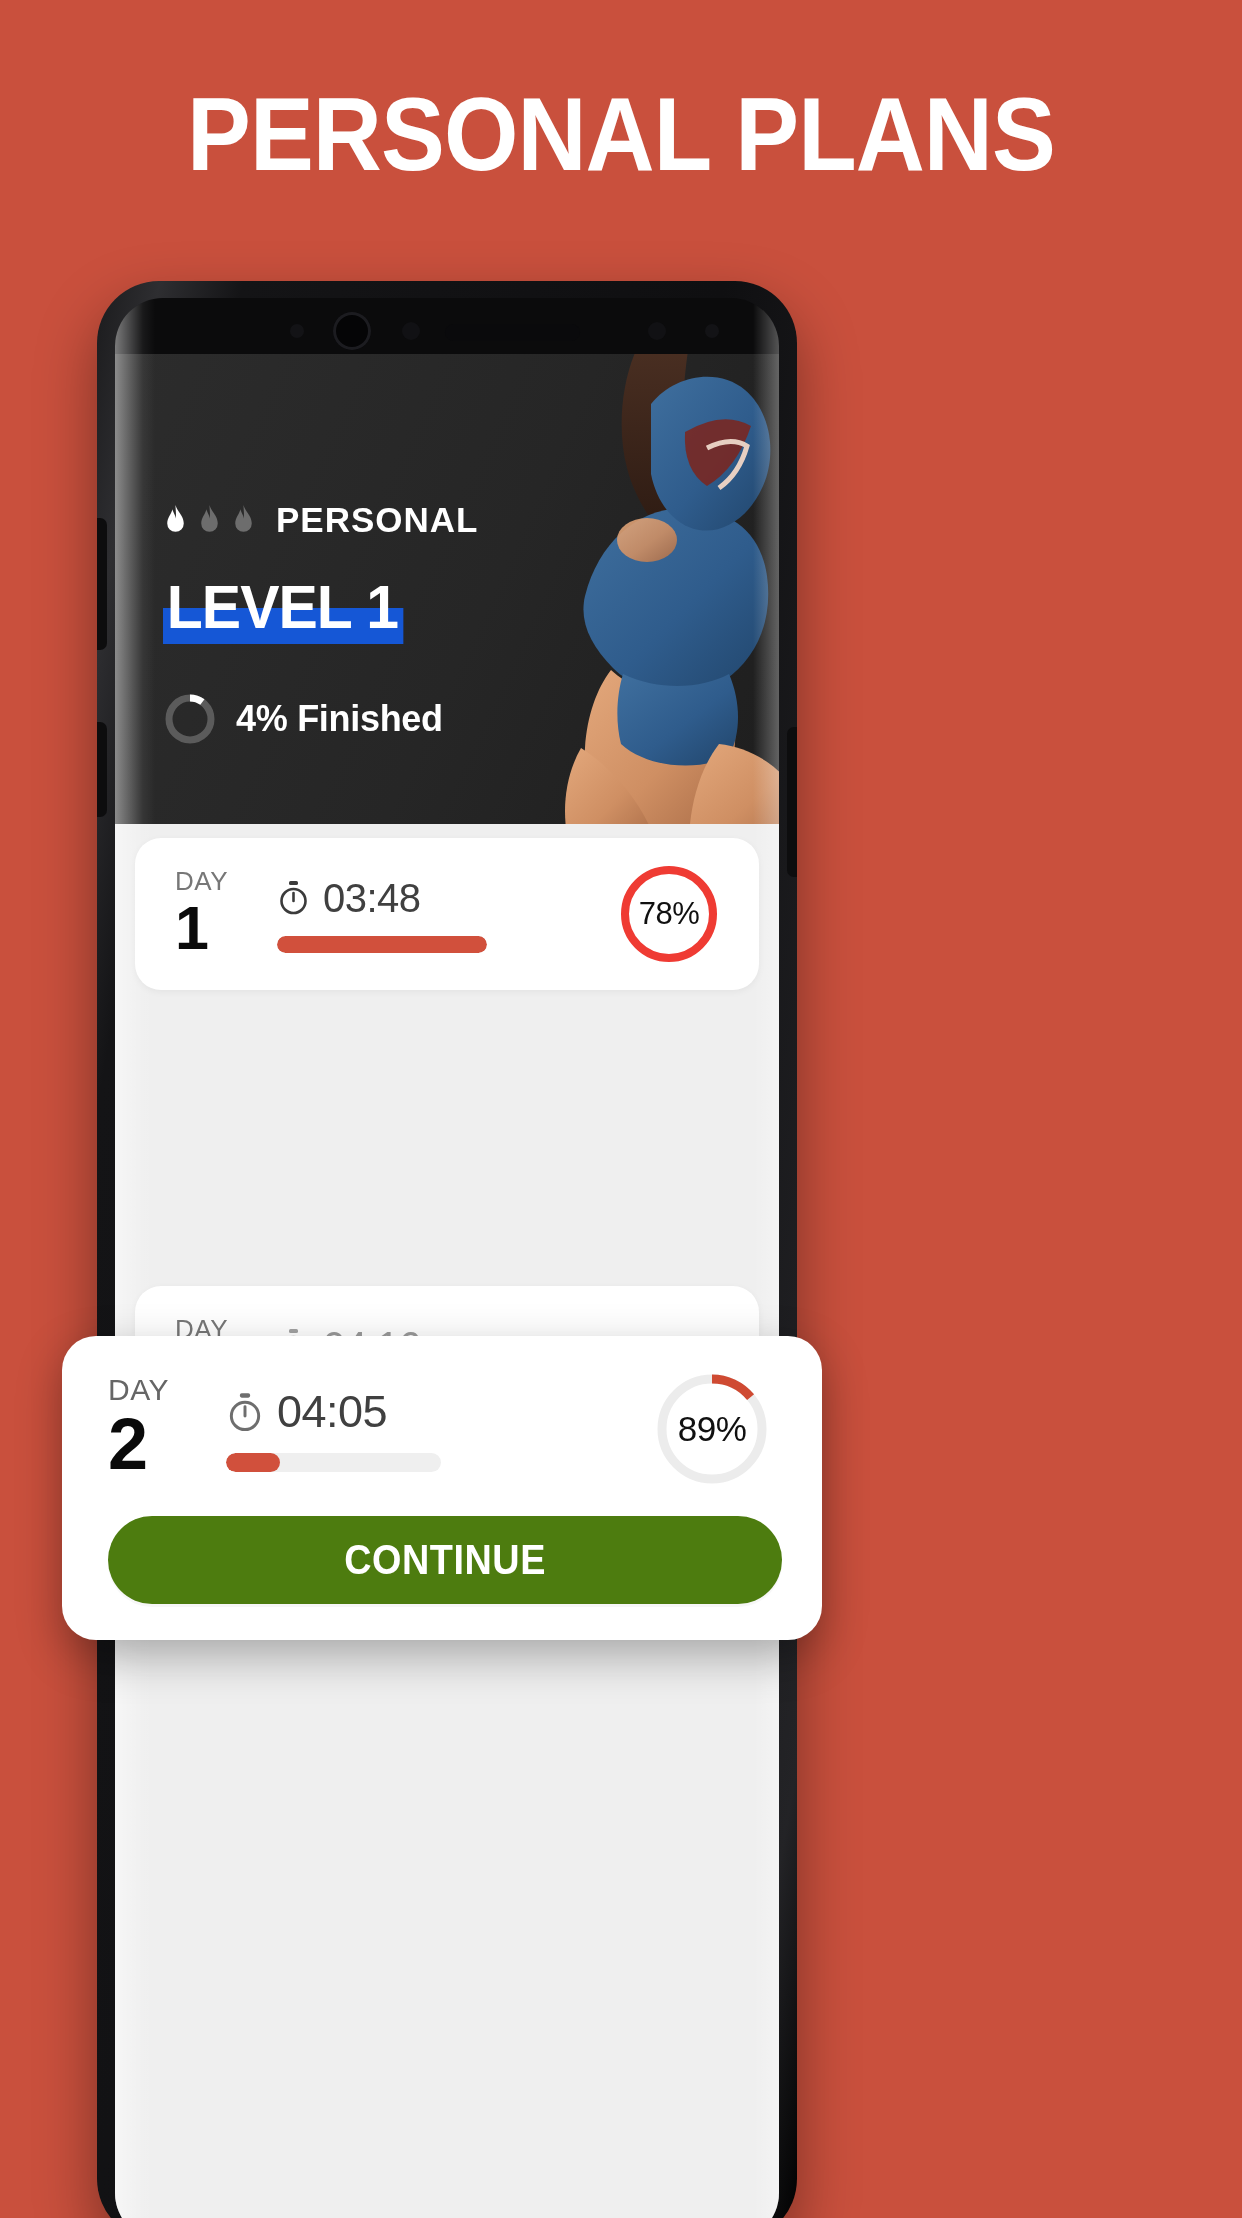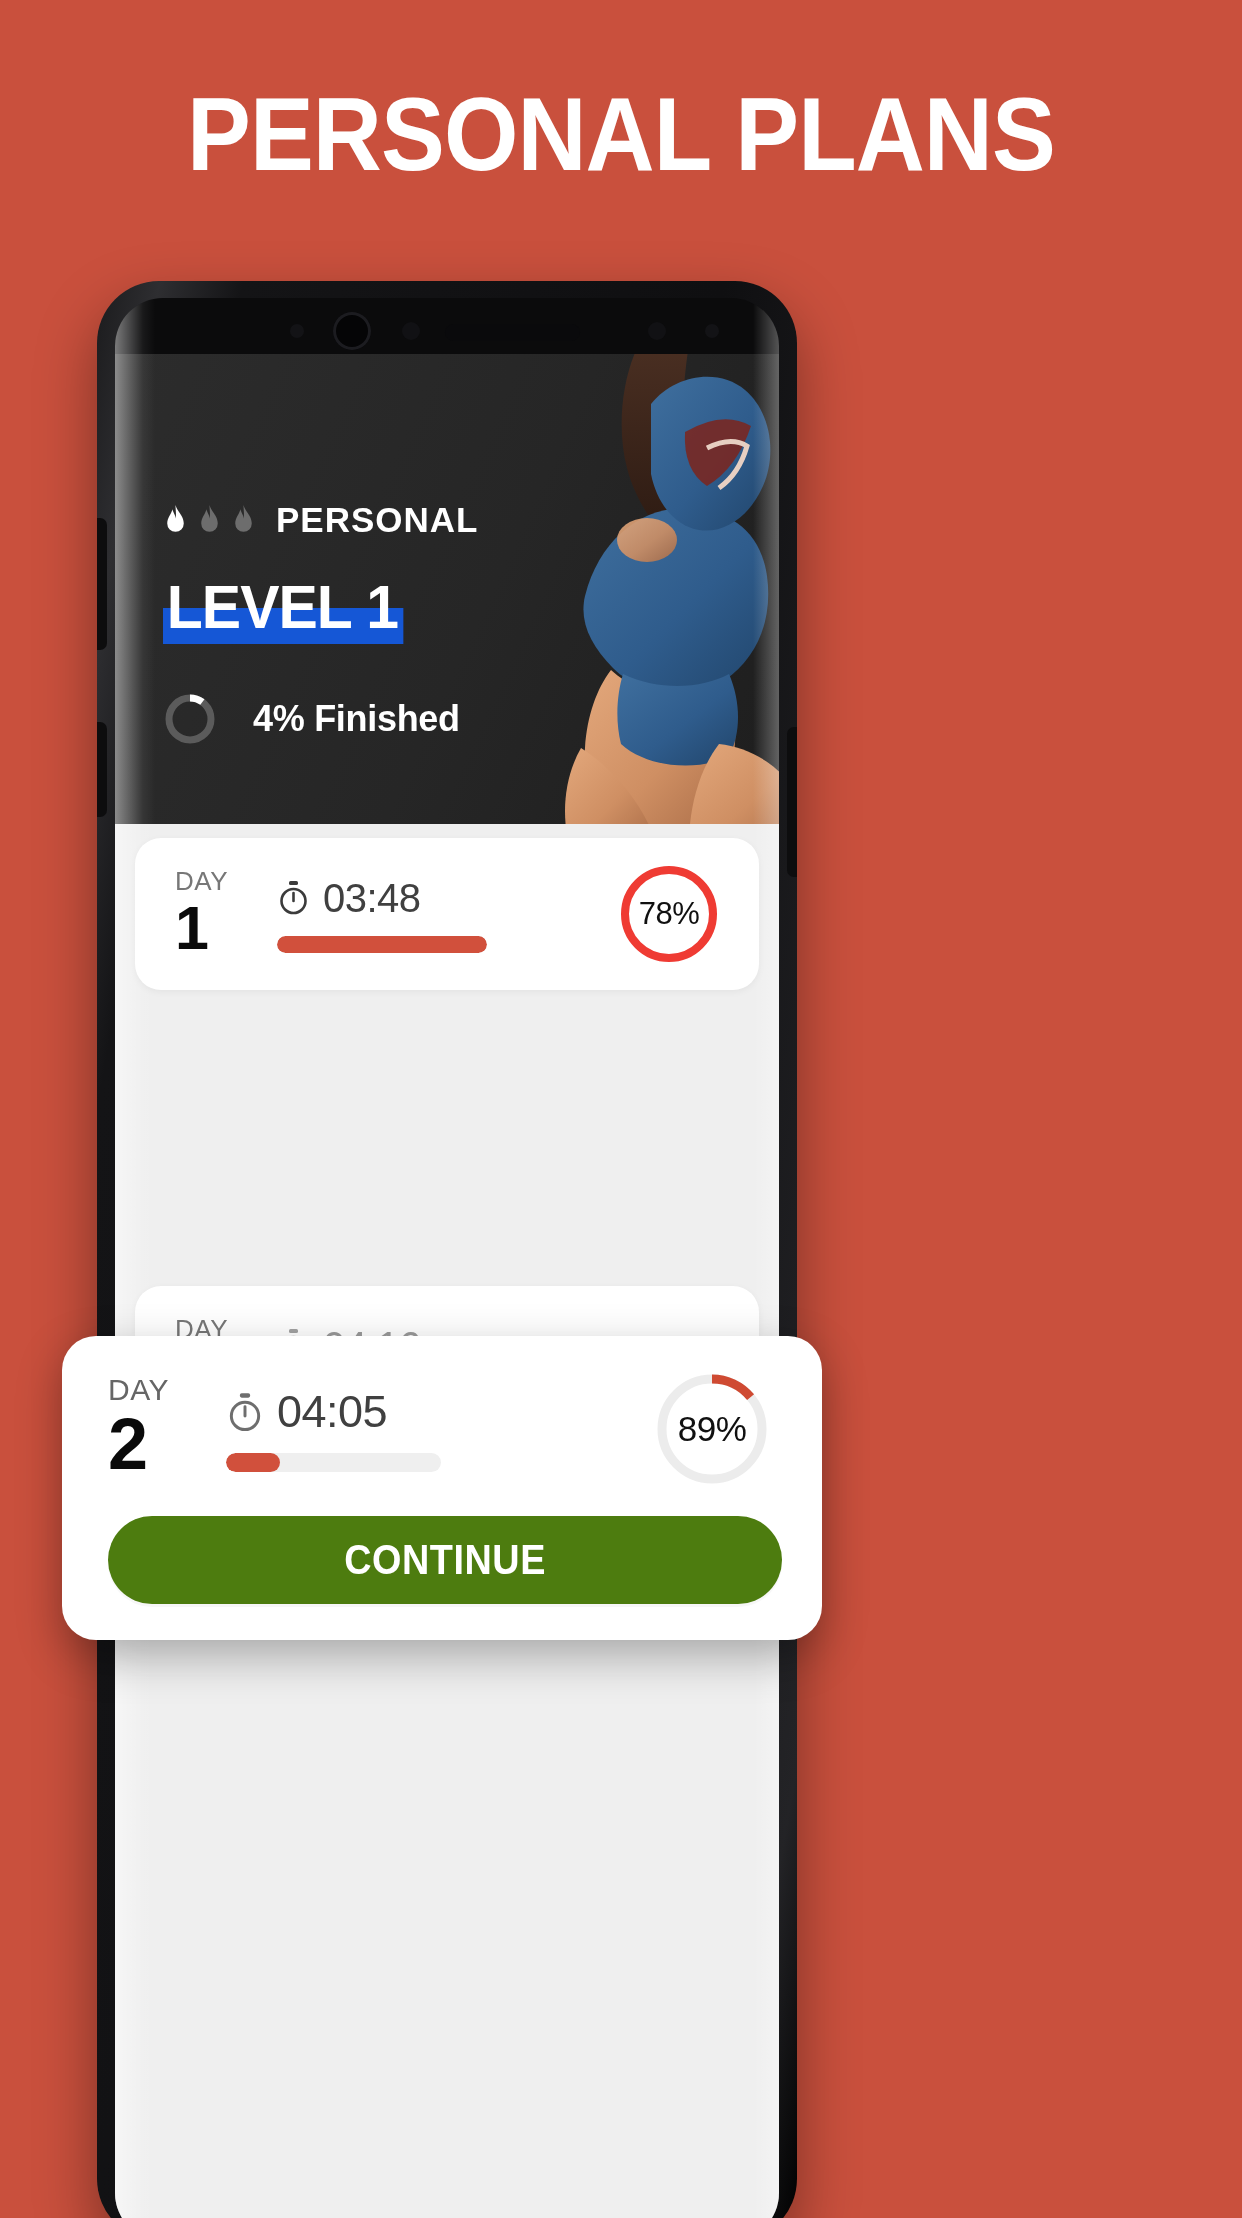--- a/index.html
+++ b/index.html
@@ -106,21 +106,21 @@
     white-space:nowrap;
   }
   .level-hl {
     position:absolute; left:0; right:-4px; bottom:-2px; height:36px;
     background:#1557d6; z-index:-1;
   }
   .beginner-line { display:flex; align-items:center; gap:20px; margin-bottom:32px; }
   .beginner-txt {
     color:#fff; font-weight:700; font-size:35px; letter-spacing:1px;
   }
-  .fin-row { display:flex; align-items:center; gap:36px; margin-top:50px; }
+  .fin-row { display:flex; align-items:center; gap:19px; margin-top:50px; }
   .fin-txt { color:#fff; font-weight:700; font-size:36px; letter-spacing:-.3px; }
 
   
   .sheet {
     position:absolute; left:0; top:470px; right:0; bottom:0;
     background:#efefef;
     padding:14px 20px 0 20px;
   }
 
   .daycard {

